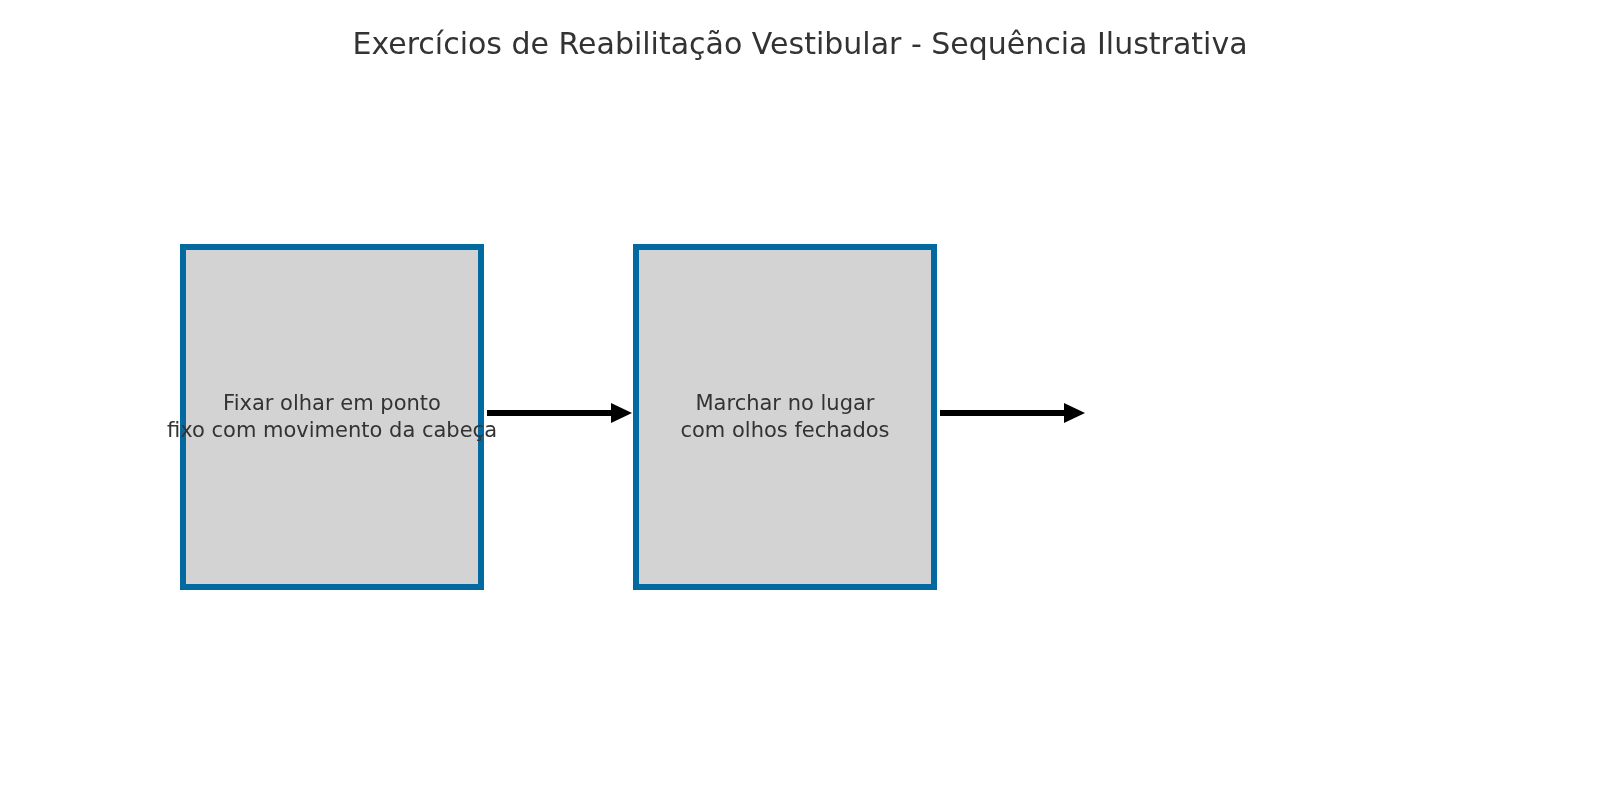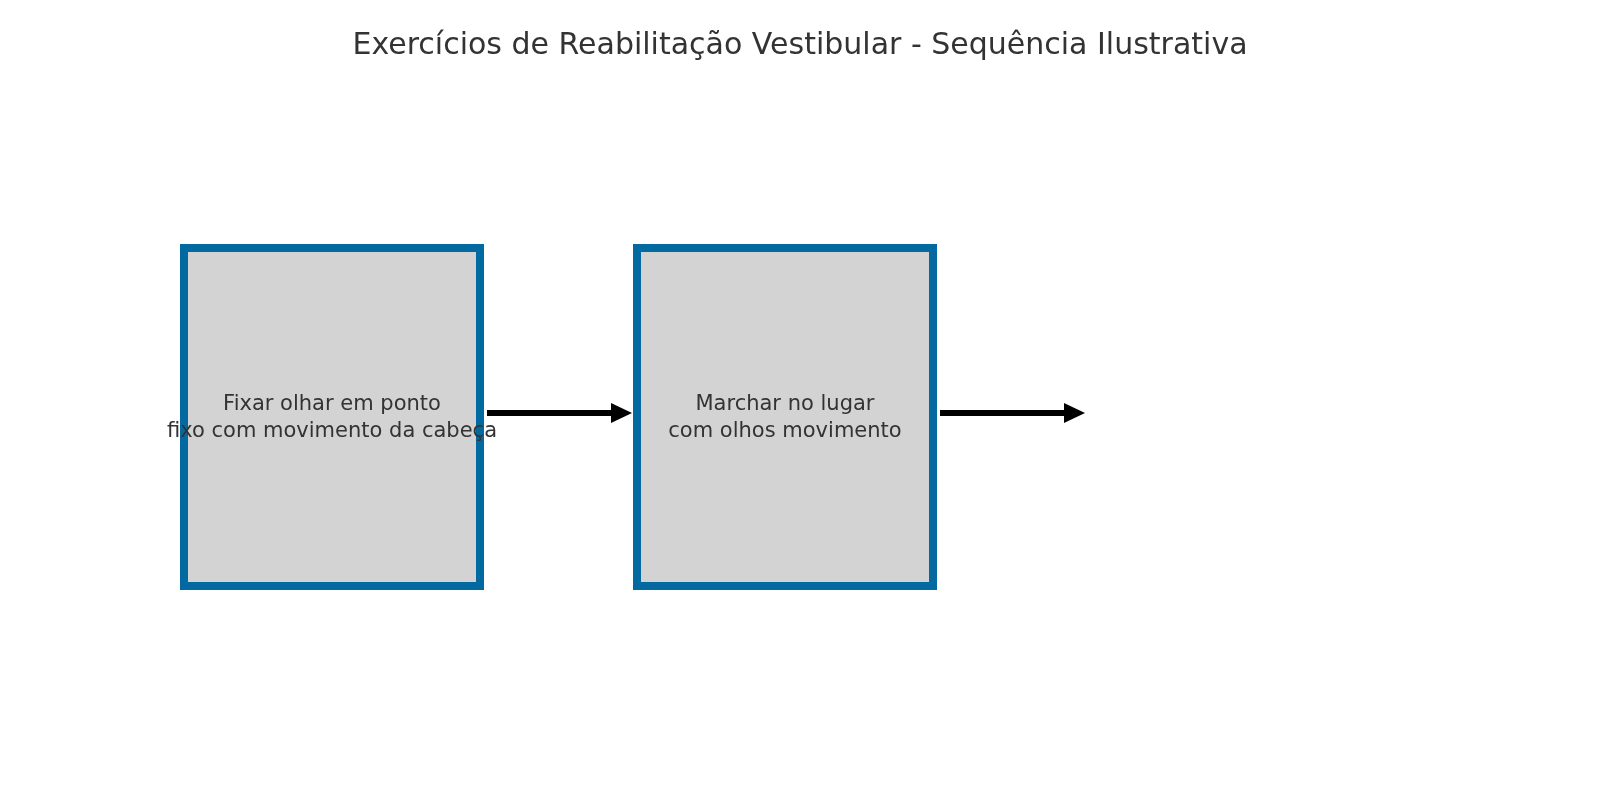--- a/index.html
+++ b/index.html
@@ -34,21 +34,21 @@
     letter-spacing: 0px;
     white-space: nowrap;
   }
 
   
   .node {
     position: absolute;
     width: 304px;
     height: 346px;
     background: #d3d3d3;
-    border: 8px solid #0369a1;
+    border: 6px solid #0369a1;
     box-sizing: border-box;
   }
   #node-0 { left: 180px; top: 244px; }
   #node-1 { left: 633px; top: 244px; }
   #node-2 { left: 1086px; top: 244px; }
 
   
   .node-label {
     position: absolute;
     left: 50%;
@@ -103,21 +103,21 @@
 fixo com movimento da cabeça</div>
   </div>
 
   <div class="arrow" id="arrow-0">
     <div class="shaft"></div>
     <div class="head"></div>
   </div>
 
   <div class="node" id="node-1">
     <div class="node-label">Marchar no lugar
-com olhos movimento</div>
+com olhos fechados</div>
   </div>
 
   <div class="arrow" id="arrow-1">
     <div class="shaft"></div>
     <div class="head"></div>
   </div>
 
 
 </div>
 

